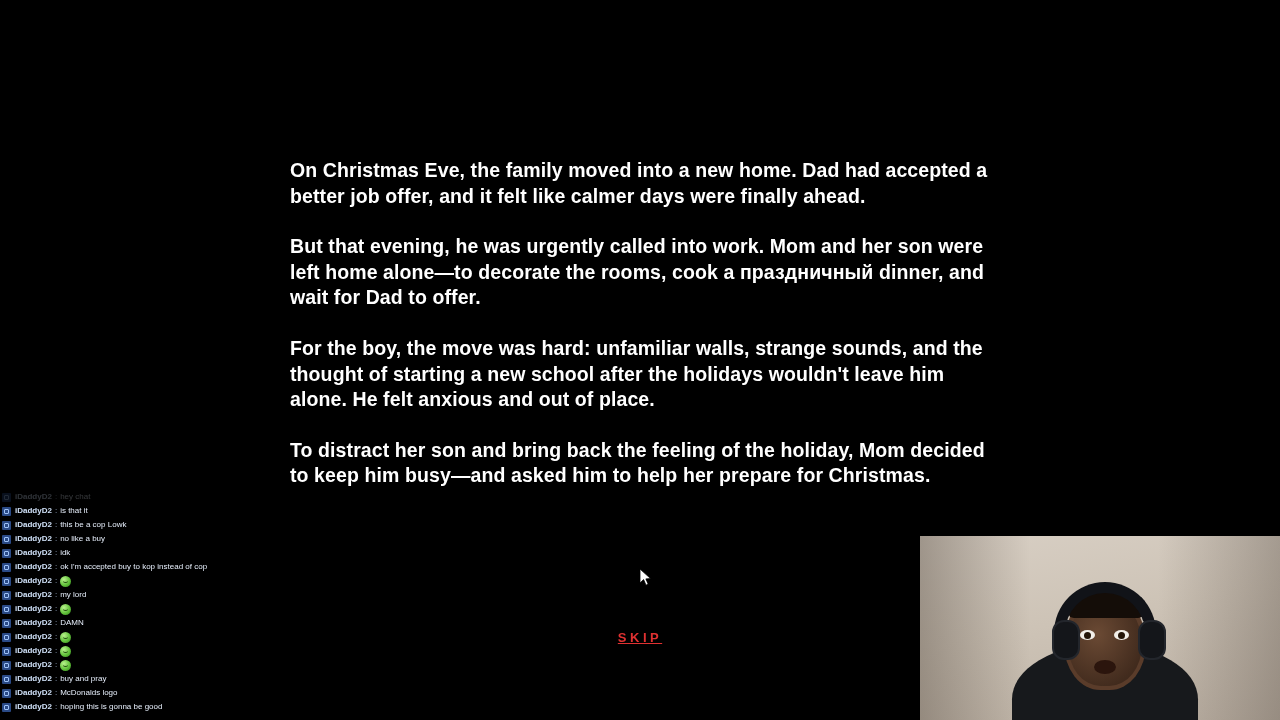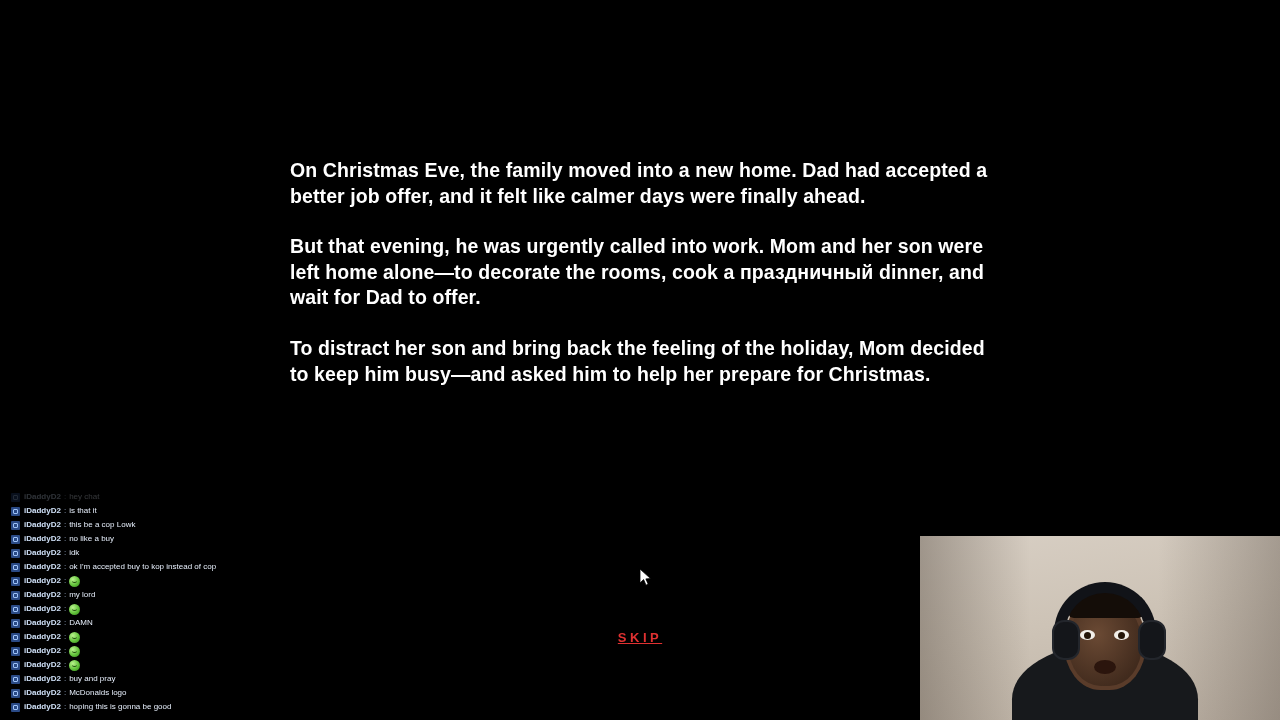--- a/index.html
+++ b/index.html
@@ -74,21 +74,21 @@
   #chat {
     position: absolute;
     left: 0;
     bottom: 0;
     width: 330px;
     height: 230px;
     overflow: hidden;
     font-size: 8px;
     line-height: 14px;
     color: #d7e3f4;
-    padding-left: 11px;
+    padding-left: 2px;
     margin-top: 7px;
   }
   .chat-row {
     display: flex;
     align-items: center;
     height: 14px;
     white-space: nowrap;
   }
   .chat-badge {
     width: 9px;
@@ -245,20 +245,21 @@
   }
 </style>
 </head>
 <body>
 
 <div id="screen">
 
   <div id="story">
     <p>On Christmas Eve, the family moved into a new home. Dad had accepted a better job offer, and it felt like calmer days were finally ahead.</p>
     <p>But that evening, he was urgently called into work. Mom and her son were left home alone—to decorate the rooms, cook a праздничный dinner, and wait for Dad to offer.</p>
+    <p>For the boy, the move was hard: unfamiliar walls, strange sounds, and the thought of starting a new school after the holidays wouldn't leave him alone. He felt anxious and out of place.</p>
     <p>To distract her son and bring back the feeling of the holiday, Mom decided to keep him busy—and asked him to help her prepare for Christmas.</p>
   </div>
 
   <div id="skip">SKIP</div>
 
   <div id="cursor" style="left: 640px; top: 569px;">
     <svg width="12" height="18" viewBox="0 0 12 18">
       <path d="M0 0 L0 14 L3.6 10.6 L6 16.2 L8.2 15.2 L5.9 9.9 L10.6 9.6 Z" fill="#ffffff" stroke="#000000" stroke-width="0.8"></path>
     </svg>
   </div>

